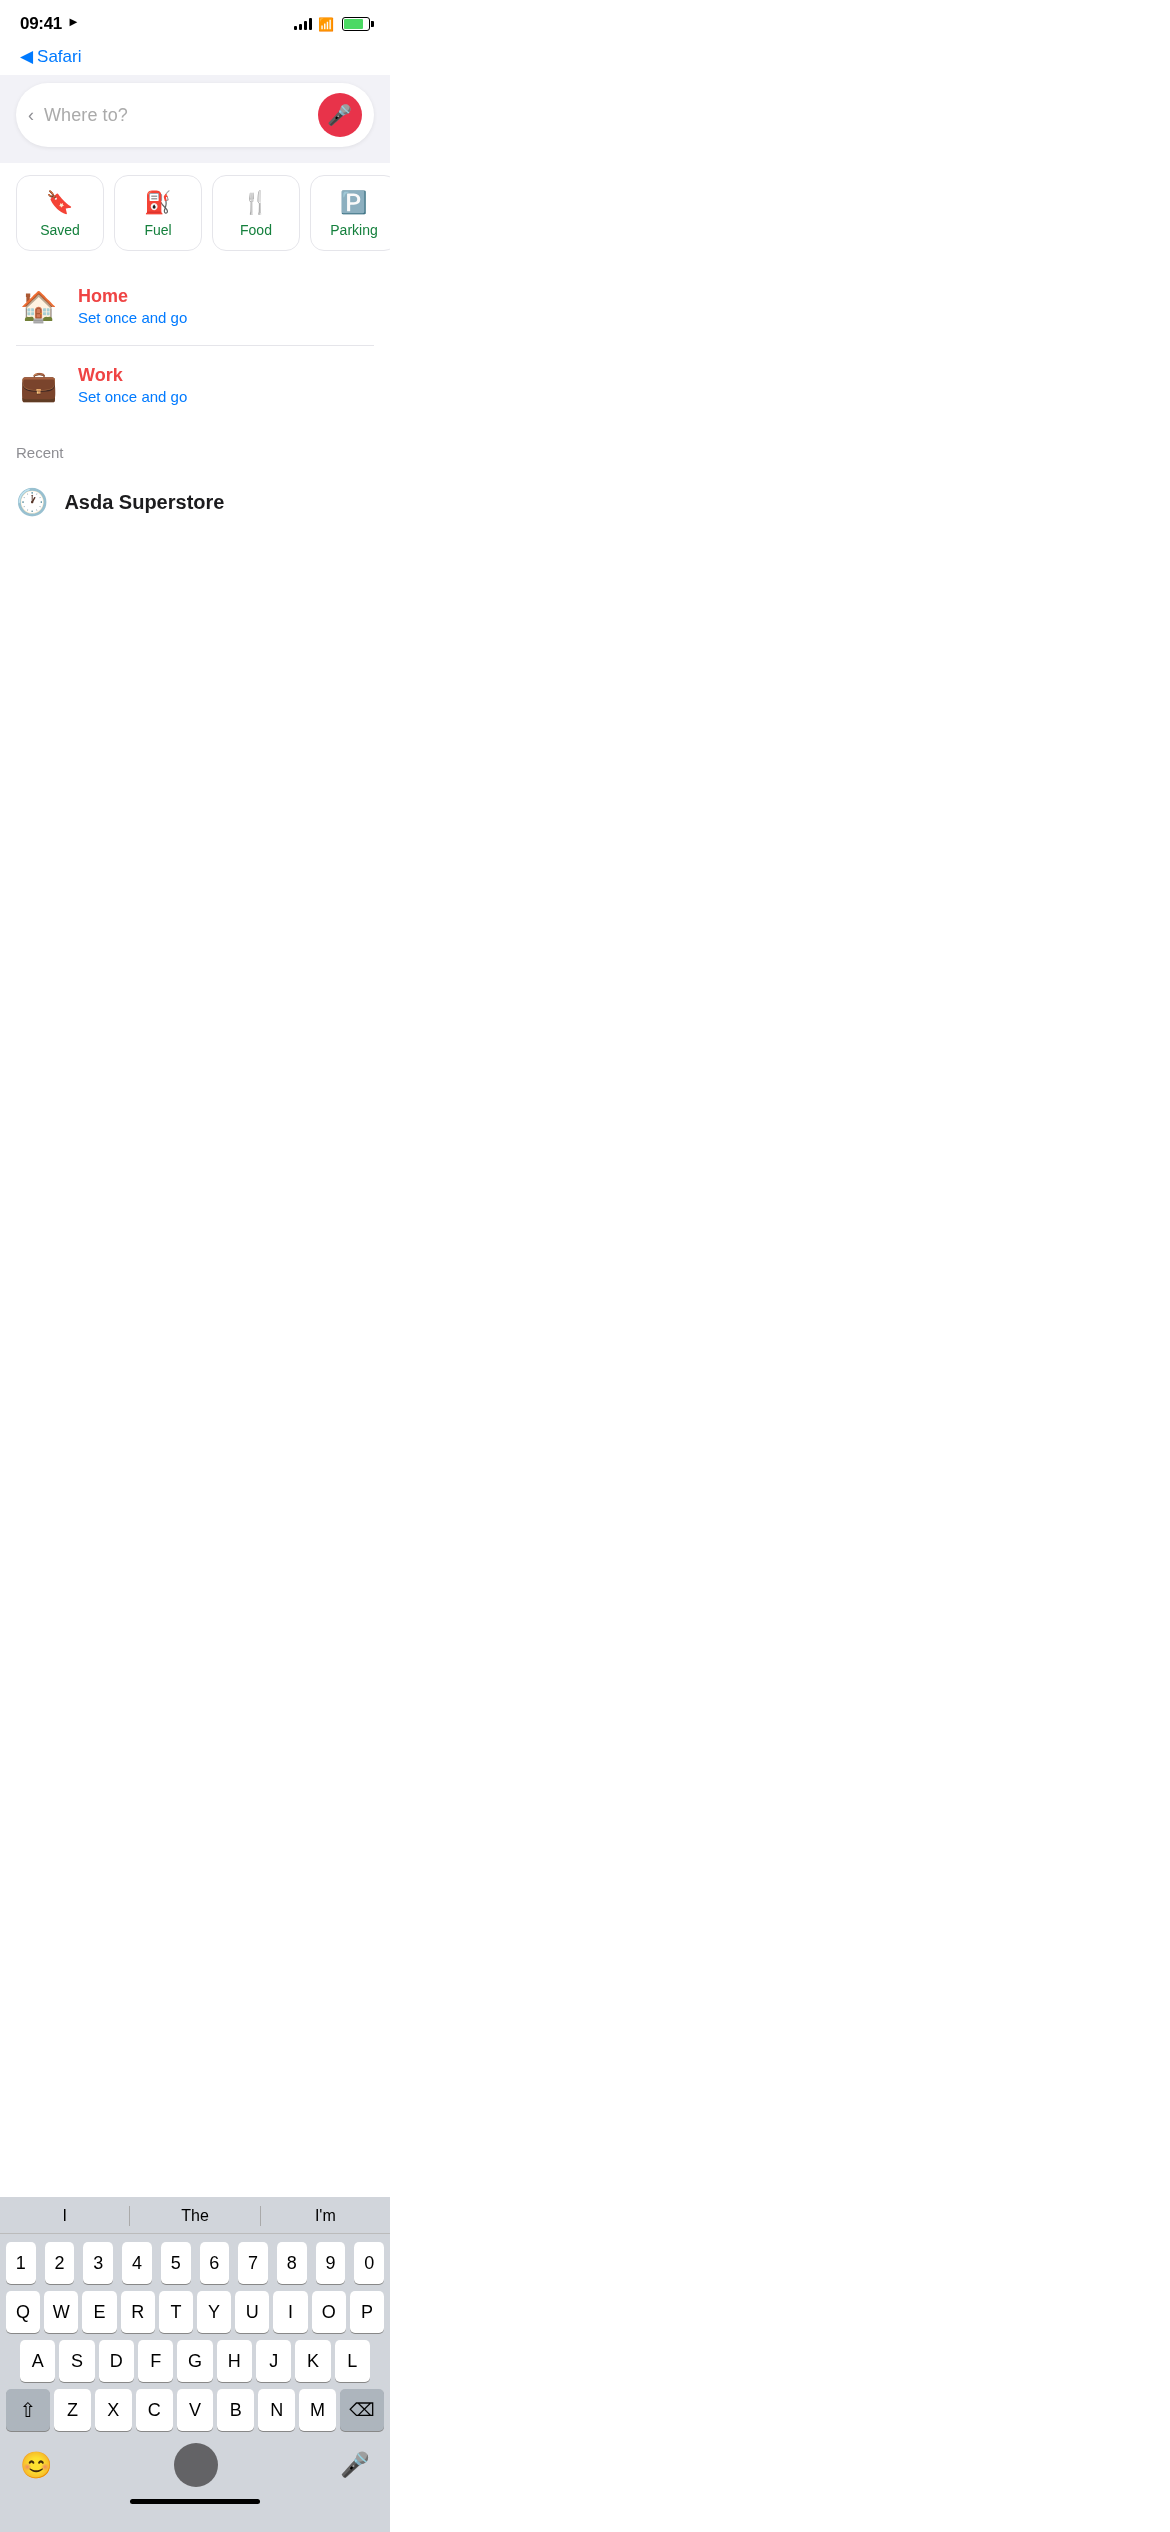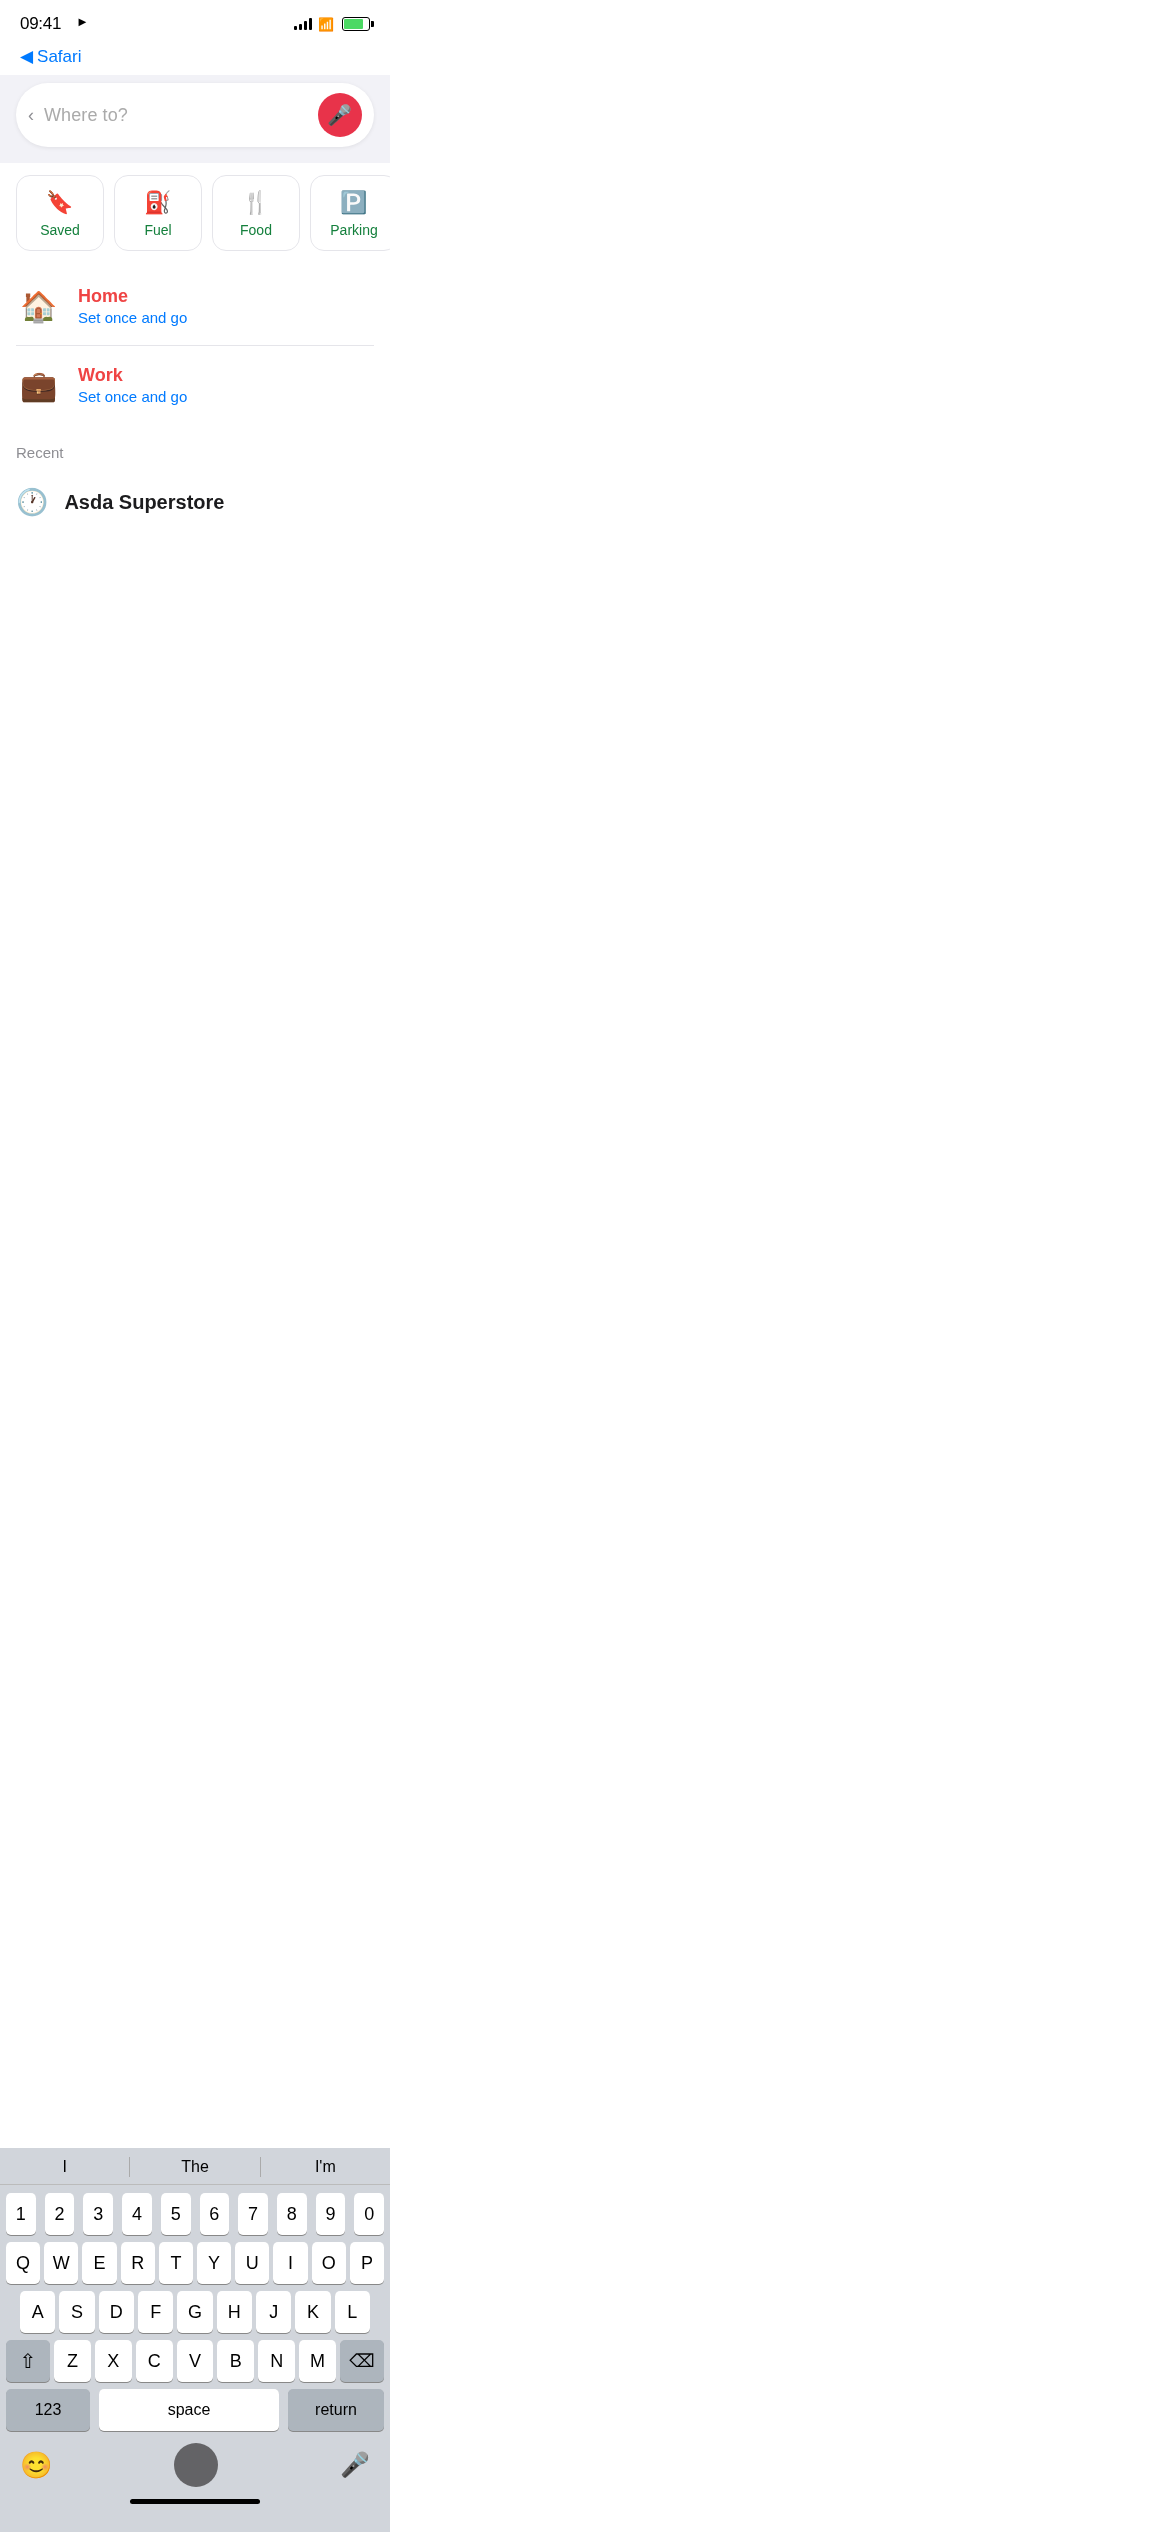--- a/index.html
+++ b/index.html
@@ -16,25 +16,25 @@
     
     .status-bar {
       display: flex;
       justify-content: space-between;
       align-items: center;
       padding: 14px 20px 8px 20px;
       background: #fff;
     }
     .status-time {
       font-size: 17px;
-      font-weight: 400;
+      font-weight: 700;
       letter-spacing: -0.3px;
       display: flex;
       align-items: flex-start;
-      gap: 15px;
+      gap: 5px;
     }
     .status-right {
       display: flex;
       align-items: center;
       gap: 7px;
     }
     .signal-bars {
       display: flex;
       align-items: flex-end;
       gap: 2px;
@@ -481,25 +481,20 @@
     <div class="key">Z</div>
     <div class="key">X</div>
     <div class="key">C</div>
     <div class="key">V</div>
     <div class="key">B</div>
     <div class="key">N</div>
     <div class="key">M</div>
     <div class="key dark delete-key" style="width:44px;flex:none;font-size:18px;">⌫</div>
   </div>
 
-  <div class="bottom-row">
-    <div class="key dark key-123 wide">123</div>
-    <div class="key key-space wide">space</div>
-    <div class="key dark key-return wide">return</div>
-  </div>
 
   <div class="keyboard-accessory">
     <span class="keyboard-emoji">😊</span>
     <div class="keyboard-handle"></div>
     <span class="keyboard-dictation">🎤</span>
   </div>
 
   <div class="home-indicator">
     <div class="home-bar"></div>
   </div>

